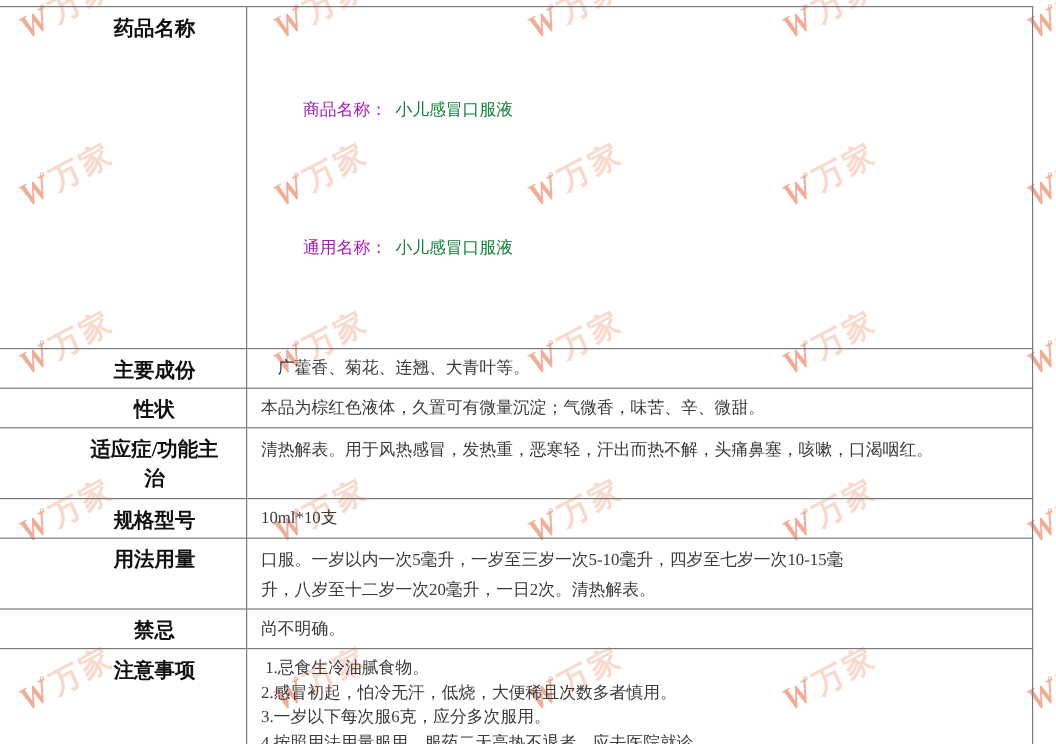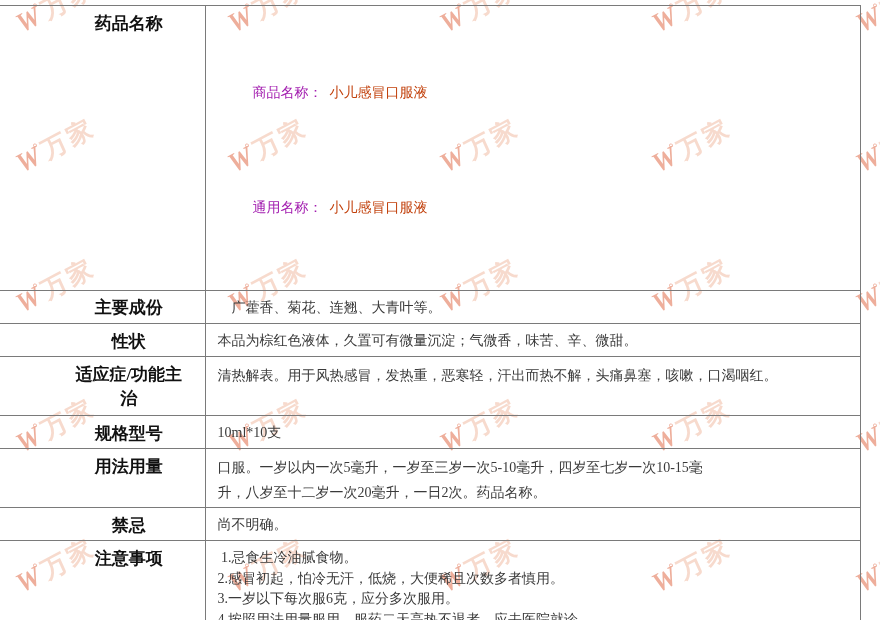--- a/index.html
+++ b/index.html
@@ -73,36 +73,36 @@
     line-height: 24px;
   }
   .drug-table td.value-cell {
     padding: 6px 14px 2px 12px;
     font-size: 14px;
     color: #3a3a3a;
     line-height: 22px;
     white-space: pre-wrap;
   }
   tr.r-name  td { height: 57px; }
-  tr.r-ingredients td { height: 30px; font-family: Liberation Mono, monospace; }
+  tr.r-ingredients td { height: 30px; }
   tr.r-properties  td { height: 31px; }
   tr.r-indications td { height: 59px; margin-top: 35px; }
   tr.r-spec  td { height: 31px; }
   tr.r-dosage td { height: 55px; }
   tr.r-adverse td { height: 32px; }
   tr.r-contra  td { height: 32px; }
   tr.r-notes   td { height: 191px; }
 
   tr.r-name  td.value-cell { line-height: 23px; }
   tr.r-dosage td.value-cell { line-height: 25px; }
   tr.r-notes  td.value-cell { line-height: 20.5px; padding-top: 7px; }
   tr.r-indications td.value-cell { padding-top: 8px; }
 
   .name-line .name-prefix { color: #a21caf; margin-right: 7px; }
-  .name-line .name-value  { color: #c2410c; }
+  .name-line .name-value  { color: #15803d; }
 </style>
 </head>
 <body>
 
 <div class="page">
 
   <div class="wm-layer" id="wm-layer">
       <span class="wm" style="left: 18px; top: 12px;"><span class="wm-logo">W</span><span class="wm-degree">°</span><span class="wm-text">万家</span></span>
       <span class="wm" style="left: 230px; top: 12px;"><span class="wm-logo">W</span><span class="wm-degree">°</span><span class="wm-text">万家</span></span>
       <span class="wm" style="left: 442px; top: 12px;"><span class="wm-logo">W</span><span class="wm-degree">°</span><span class="wm-text">万家</span></span>
@@ -165,21 +165,21 @@
     </tr>
 
     <tr class="r-spec">
       <td class="label-cell">规格型号</td>
       <td class="value-cell">10ml*10支</td>
     </tr>
 
     <tr class="r-dosage">
       <td class="label-cell">用法用量</td>
       <td class="value-cell">口服。一岁以内一次5毫升，一岁至三岁一次5-10毫升，四岁至七岁一次10-15毫
-升，八岁至十二岁一次20毫升，一日2次。药品名称。</td>
+升，八岁至十二岁一次20毫升，一日2次。清热解表。</td>
     </tr>
 
 
     <tr class="r-contra">
       <td class="label-cell">禁忌</td>
       <td class="value-cell">尚不明确。</td>
     </tr>
 
     <tr class="r-notes">
       <td class="label-cell">注意事项</td>

